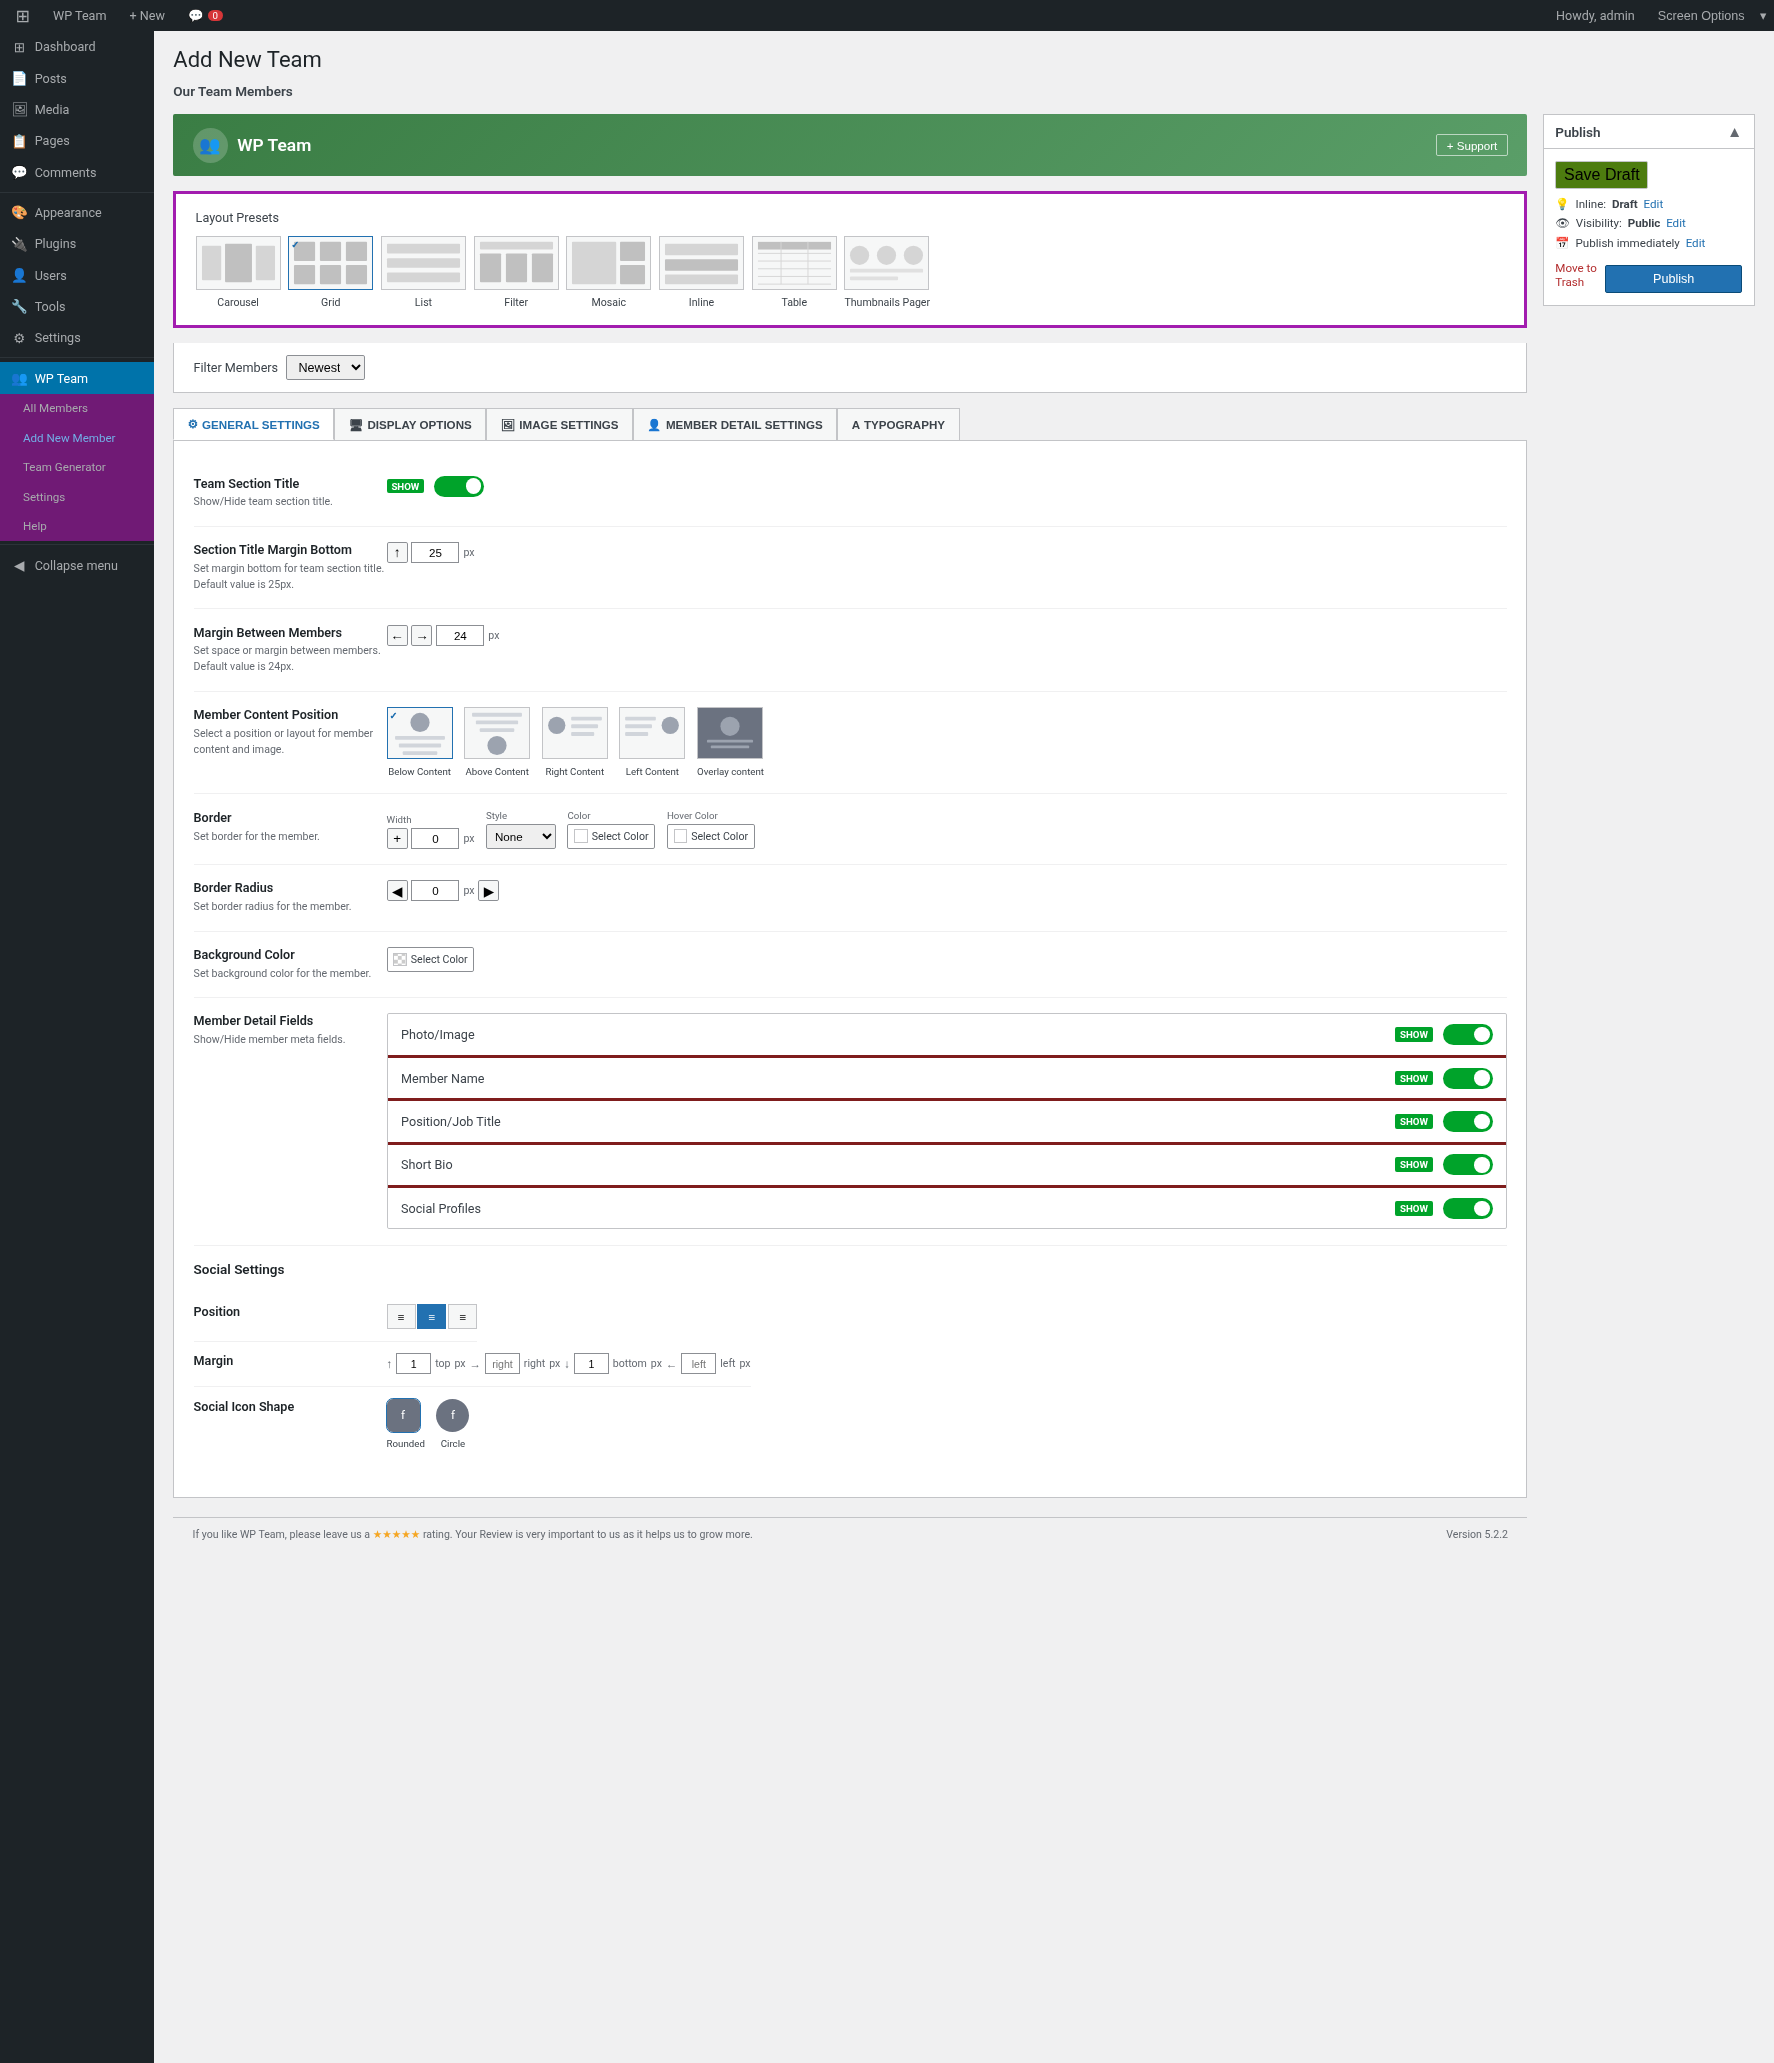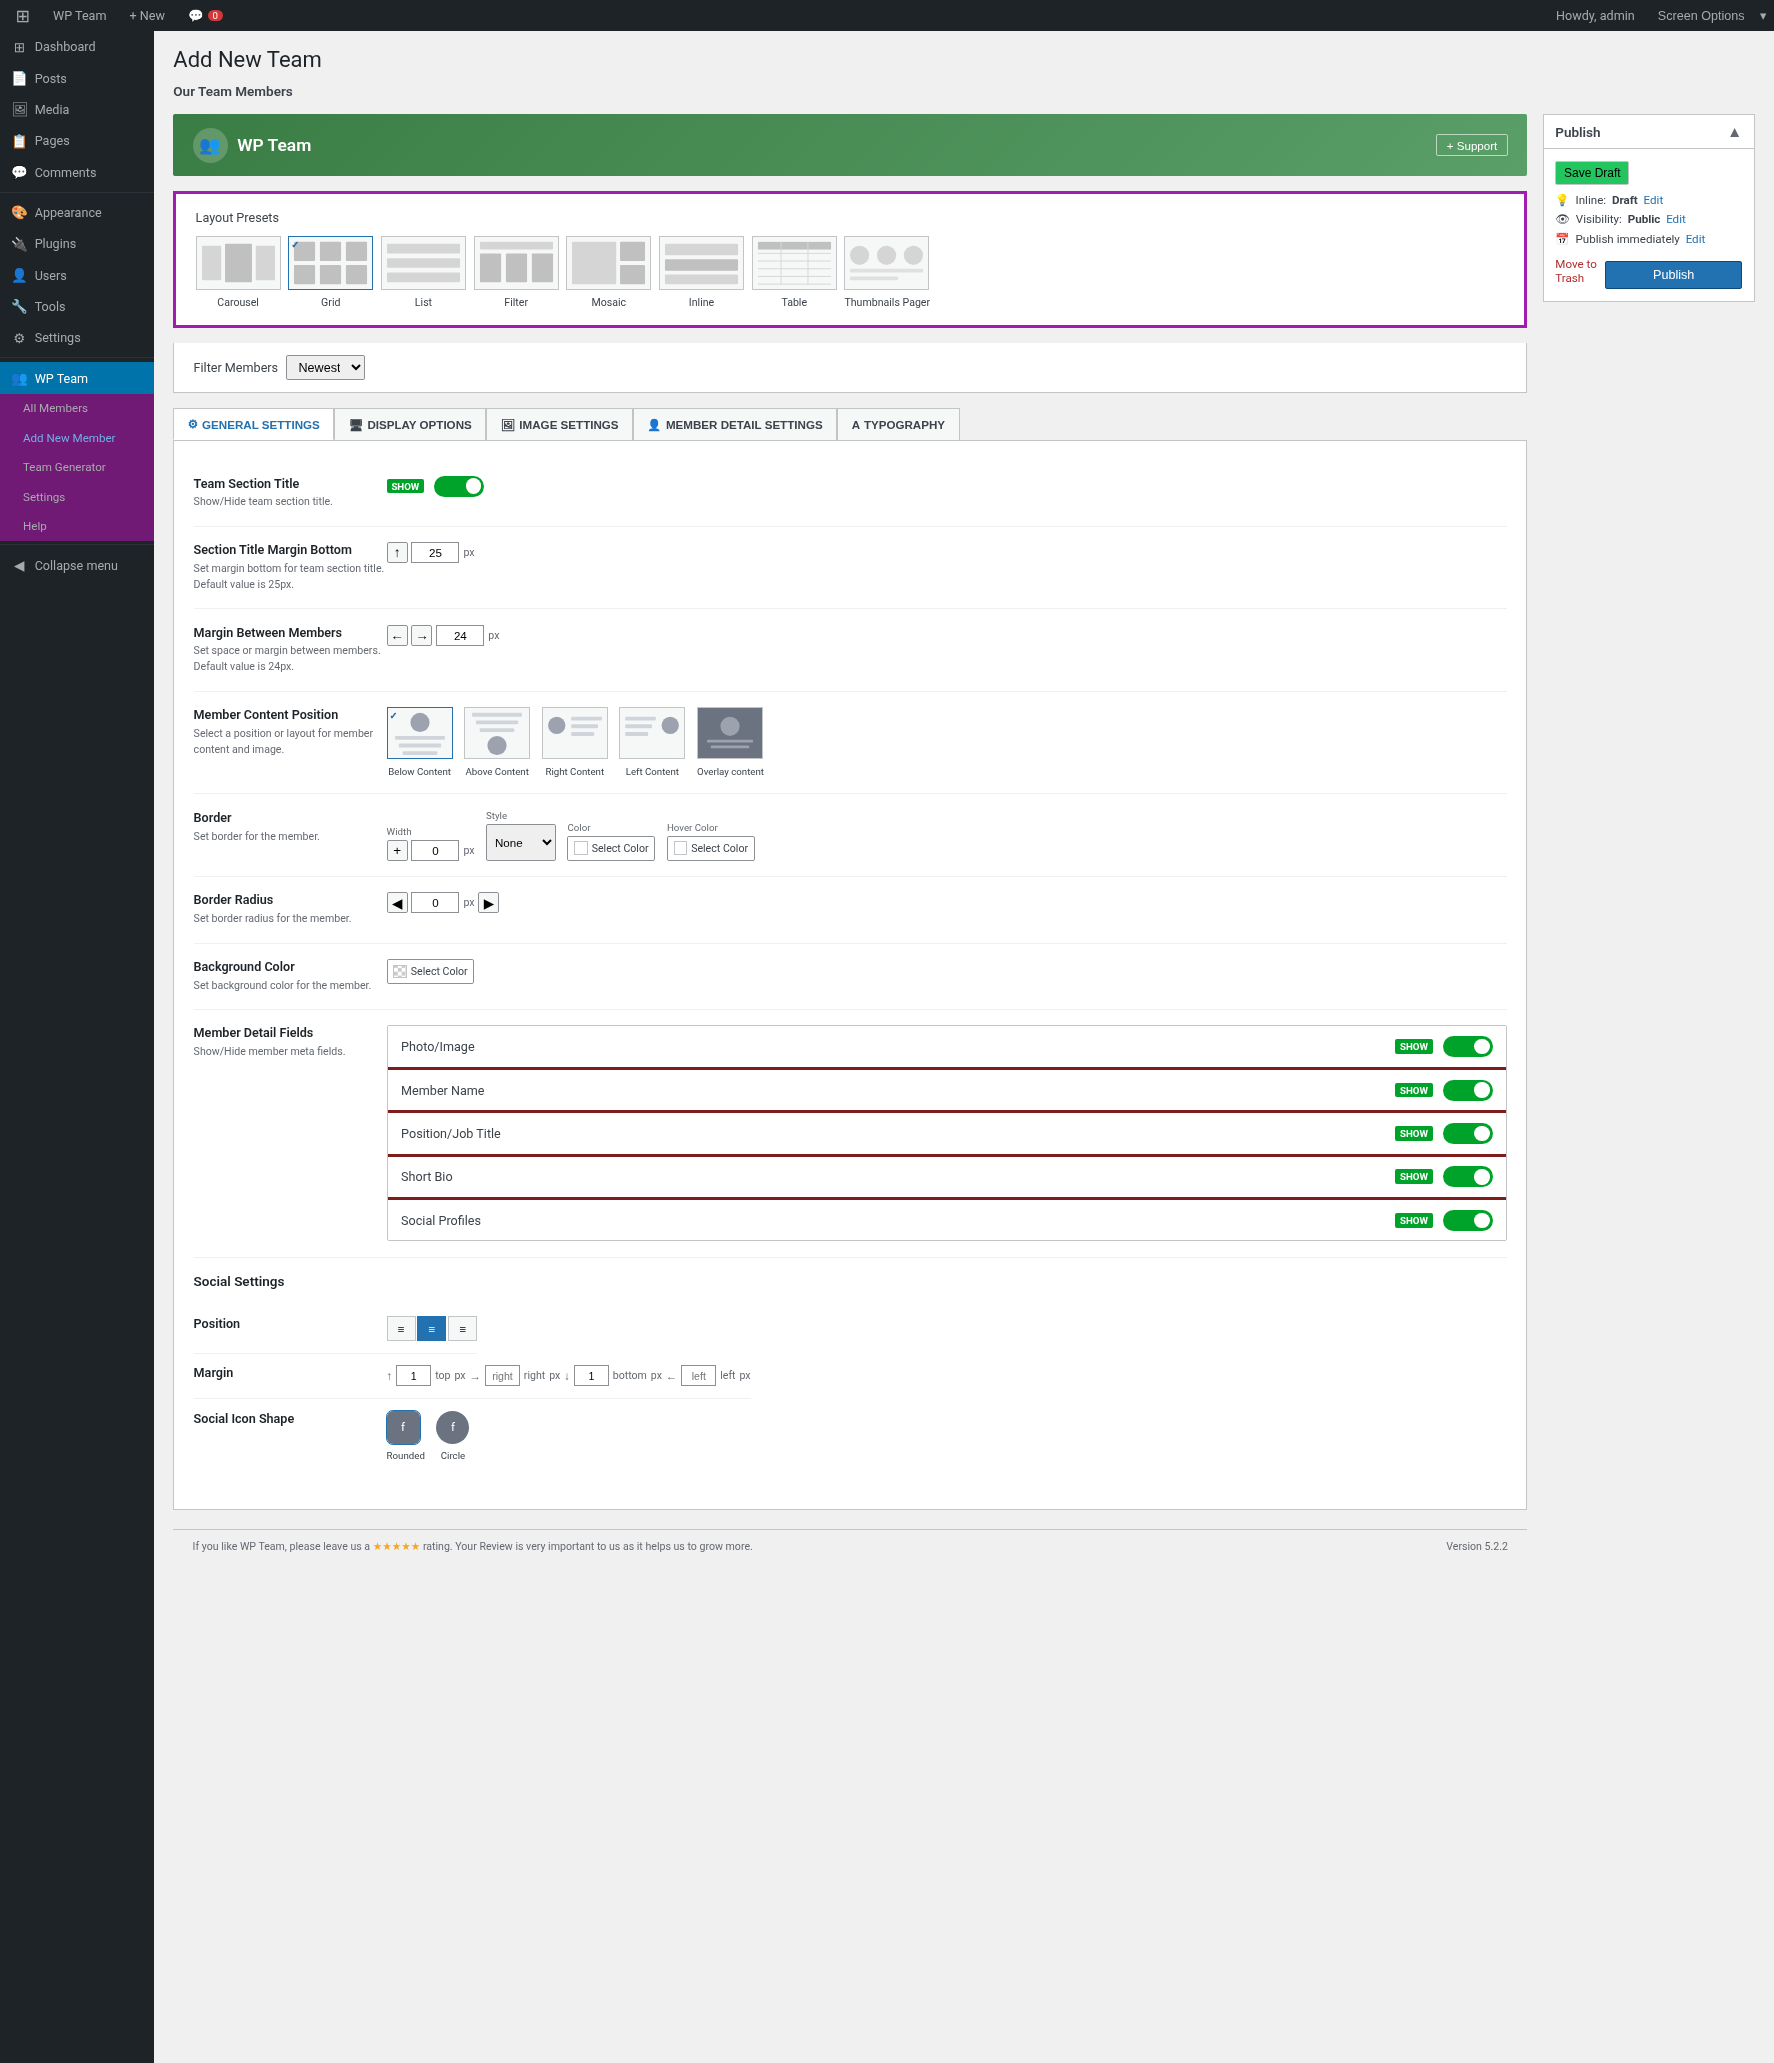--- a/index.html
+++ b/index.html
@@ -141,21 +141,21 @@
     .position-option { text-align: center; cursor: pointer; }
     .position-thumb { width: 66px; height: 52px; border: 1.9px solid #c3c4c7; background: #f6f7f7; display: flex; align-items: center; justify-content: center; margin-bottom: 3.9px; position: relative; }
     .position-thumb.selected { border-color: #2271b1; }
     .position-thumb.selected::before { content: '✓'; position: absolute; top: 1.9px; left: 1.9px; color: #2271b1; font-size: 9.7px; }
     .position-label { font-size: 9.7px; color: #3c434a; }
 
     
     .border-row { display: flex; gap: 11.6px; align-items: flex-end; flex-wrap: wrap; }
     .border-field { display: flex; flex-direction: column; gap: 2.9px; }
     .field-label { font-size: 9.7px; color: #646970; }
-    .border-style-select { height: 37px; border: 1px solid #8c8f94; font-size: 11.6px; padding: 0 3.9px; border-radius: 1.9px; }
+    .border-style-select { height: 25px; border: 1px solid #8c8f94; font-size: 11.6px; padding: 0 3.9px; border-radius: 1.9px; }
     .color-picker-wrap { display: flex; align-items: center; gap: 3.9px; border: 1px solid #8c8f94; padding: 1.9px 5.8px; border-radius: 1.9px; cursor: pointer; height: 25px; }
     .color-swatch { width: 13.5px; height: 13.5px; border: 1px solid #c3c4c7; }
     .color-text { font-size: 10.6px; }
 
     
     .detail-fields-table { border: 1px solid #c3c4c7; border-radius: 1.9px; overflow: hidden; }
     .detail-field-row { display: flex; align-items: center; justify-content: space-between; padding: 9.7px 13.5px; border-bottom: 3px solid #7f1d1d; }
     .detail-field-row:last-child { border-bottom: none; }
     .field-name { font-size: 12.6px; color: #3c434a; }
 
@@ -183,21 +183,21 @@
       width: 212px;
       flex-shrink: 0;
       margin-left: 15.4px;
     }
     .postbox { background: #fff; border: 1px solid #c3c4c7; margin-bottom: 15.4px; }
     .postbox-header { padding: 7.7px 11.6px; border-bottom: 1px solid #c3c4c7; display: flex; justify-content: space-between; align-items: center; }
     .postbox-title { font-size: 13.5px; font-weight: 600; }
     .postbox-toggle { background: none; border: none; cursor: pointer; font-size: 15.4px; color: #646970; }
     .postbox-body { padding: 11.6px; }
     .pub-action-row { display: flex; gap: 5.8px; margin-bottom: 7.7px; }
-    .save-draft-btn { background: #22c55e; border: 1px solid #c3c4c7; padding: 3.9px 7.7px; font-size: 12px; cursor: pointer; border-radius: 1.9px; }
+    .save-draft-btn { background: #4d7c0f; border: 1px solid #c3c4c7; padding: 3.9px 7.7px; font-size: 16px; cursor: pointer; border-radius: 1.9px; }
     .pub-info { font-size: 11.6px; color: #3c434a; margin-bottom: 5.8px; display: flex; align-items: center; gap: 5.8px; }
     .pub-info a { color: #2271b1; text-decoration: none; }
     .publish-btn { background: #2271b1; color: #fff; border: 1px solid #0a4b78; padding: 5.8px 13.5px; font-size: 12.6px; cursor: pointer; border-radius: 1.9px; width: 100%; margin-top: 7.7px; }
     .move-trash { color: #b32d2e; text-decoration: none; font-size: 11.6px; }
 
     
     #wpfooter { padding: 9.7px 19.3px; font-size: 10.6px; color: #646970; border-top: 1px solid #c3c4c7; margin-top: 19.3px; display: flex; justify-content: space-between; }
     .star { color: #f5a623; }
     .version { color: #646970; }
 

